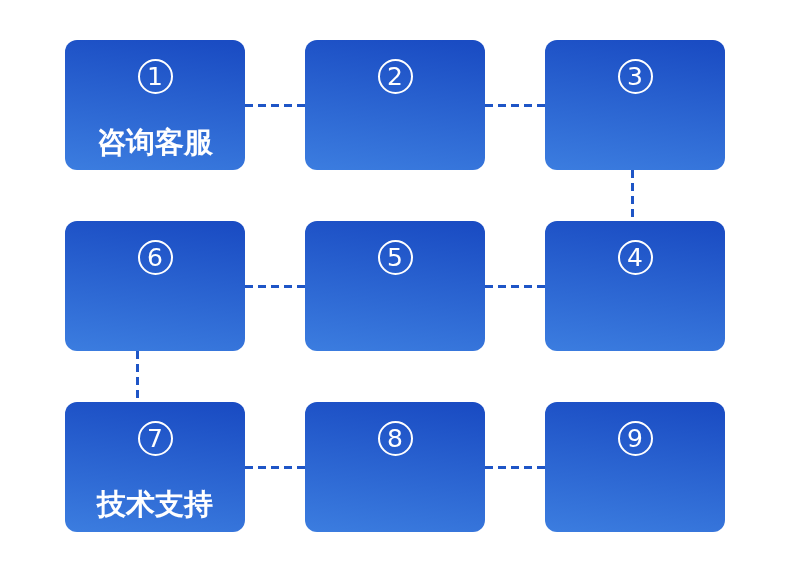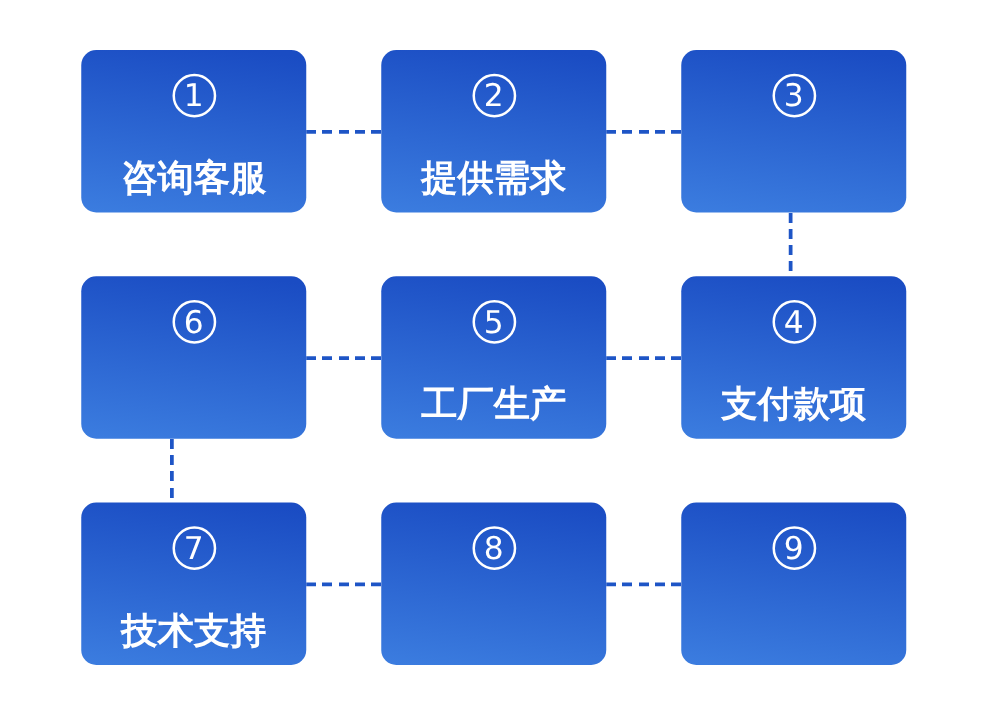--- a/index.html
+++ b/index.html
@@ -83,47 +83,44 @@
       <span class="num">
           <span>1</span>
         </span>
       <span class="label">咨询客服</span>
     </div>
 
     <div class="step">
       <span class="num">
           <span>2</span>
         </span>
-      <span class="label">提供需求</span>
     </div>
 
     <div class="step">
       <span class="num">
           <span>3</span>
         </span>
     </div>
 
     <div class="step">
       <span class="num">
           <span>6</span>
         </span>
     </div>
 
     <div class="step">
       <span class="num">
           <span>5</span>
         </span>
-      <span class="label">工厂生产</span>
     </div>
 
     <div class="step">
       <span class="num">
           <span>4</span>
         </span>
-      <span class="label">支付款项</span>
     </div>
 
     <div class="step">
       <span class="num">
           <span>7</span>
         </span>
       <span class="label">技术支持</span>
     </div>
 
     <div class="step">

